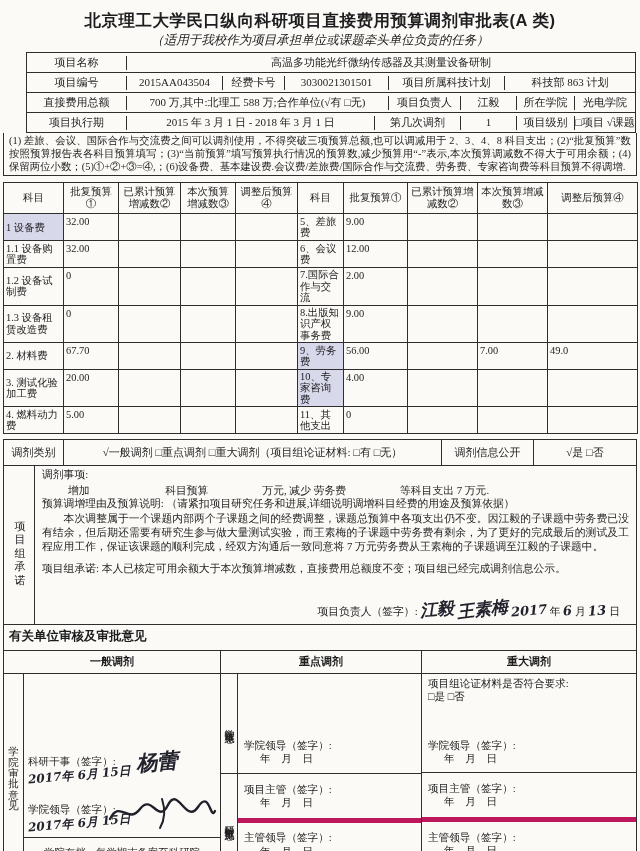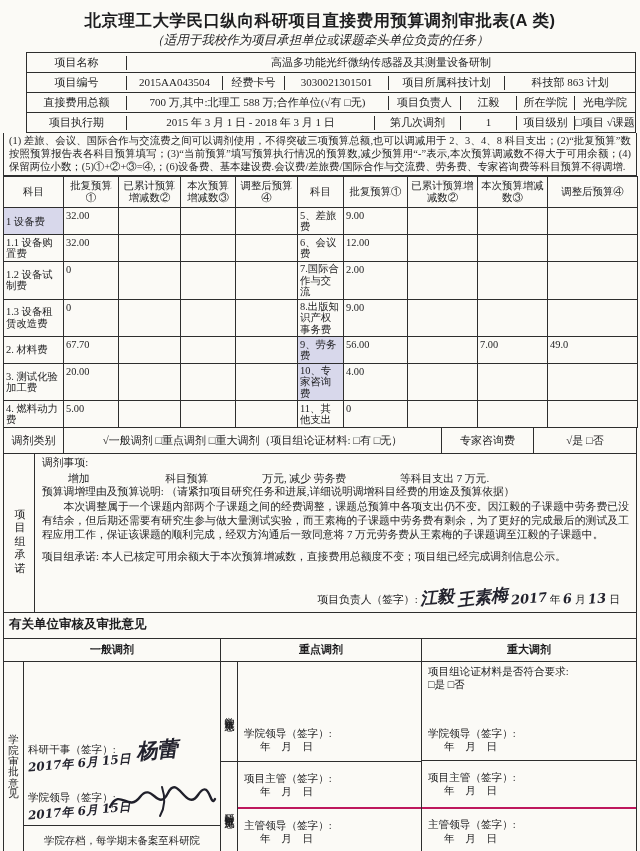--- a/index.html
+++ b/index.html
@@ -21,21 +21,21 @@
   .icell{border-right:1px solid #2e2e2e;display:flex;align-items:center;justify-content:center;
     text-align:center;overflow:hidden;white-space:nowrap;padding:0 2px;box-sizing:border-box;}
   .icell:last-child{border-right:none;flex:1;}
   .lab{font-weight:normal;}
 
   
   .notes{margin:0 3px;border:1px solid #2e2e2e;border-top:none;padding:2px 5px;
     font-size:10.4px;line-height:1.22;text-align:justify;}
 
   
-  table.btable{margin:0 3px;border-collapse:collapse;width:634px;table-layout:fixed;
+  table.btable{margin:6px 3px;border-collapse:collapse;width:634px;table-layout:fixed;
     font-size:10.4px;}
   .btable th,.btable td{border:1px solid #2e2e2e;padding:1px 2px;vertical-align:middle;
     overflow:hidden;}
   .btable th{font-weight:normal;text-align:center;height:28px;line-height:1.15;}
   .btable td{height:23px;line-height:1.1;}
   .btable td.sub{text-align:left;}
   .btable td.num{text-align:left;vertical-align:top;padding-top:2px;}
   .hl{background:rgba(151,151,214,0.35);}
 
   
@@ -80,21 +80,21 @@
   .sigblock{position:relative;margin-bottom:20px;}
   .col1-archive{border-top:1px solid #2e2e2e;height:28px;display:flex;align-items:center;justify-content:center;text-align:center;font-size:10.4px;}
   .col2{width:200px;border-right:1px solid #2e2e2e;display:flex;flex-direction:column;}
   .c2a{height:99px;border-bottom:1px solid #2e2e2e;display:flex;}
   .c2b{flex:1;display:flex;}
   .vnarrow{width:16px;border-right:1px solid #2e2e2e;display:flex;align-items:center;justify-content:center;}
   .vnarrow .vtext{font-size:10px;letter-spacing:1px;line-height:1;}
   .c2a-content{flex:1;display:flex;flex-direction:column;justify-content:flex-end;padding:3px 6px 8px;}
   .c2b-inner{flex:1;display:flex;flex-direction:column;}
   .halfcell{flex:1;display:flex;flex-direction:column;justify-content:center;padding:2px 6px;}
-  .halfcell.divide{border-bottom:2px solid #be185d;}
+  .halfcell.divide{border-bottom:5px solid #be185d;}
   .dateline{padding-left:16px;}
   .col3{flex:1;display:flex;flex-direction:column;}
   .c3a{height:99px;border-bottom:1px solid #2e2e2e;display:flex;flex-direction:column;padding:3px 6px;box-sizing:border-box;}
   .c3a .spacer{flex:1;}
   .c3b{flex:1;display:flex;flex-direction:column;}
 
   .footer{position:relative;height:23px;font-size:11px;}
   .footer span{position:absolute;white-space:nowrap;}
   .f-unit{left:452px;top:-1px;}
 
@@ -250,21 +250,21 @@
       <td class="num"></td>
       <td class="num"></td>
       <td class="num"></td>
     </tr>
   </tbody>
     </table>
 
   <div class="catrow">
     <div class="catcell" style="width:60px">调剂类别</div>
     <div class="catcell" style="width:378px">√一般调剂 □重点调剂 □重大调剂（项目组论证材料: □有 □无）</div>
-    <div class="catcell" style="width:92px">专家咨询费</div>
+    <div class="catcell" style="width:92px">调剂信息公开</div>
     <div class="catcell">√是 □否</div>
   </div>
 
   <div class="commit">
     <div class="vcell">
       <span class="vtext">项目组承诺</span>
     </div>
     <div class="commit-body">
       <div>调剂事项:</div>
       <div class="item-line">增加　　　　　　　科目预算　　　　　万元, 减少 劳务费　　　　　等科目支出 7 万元.</div>

